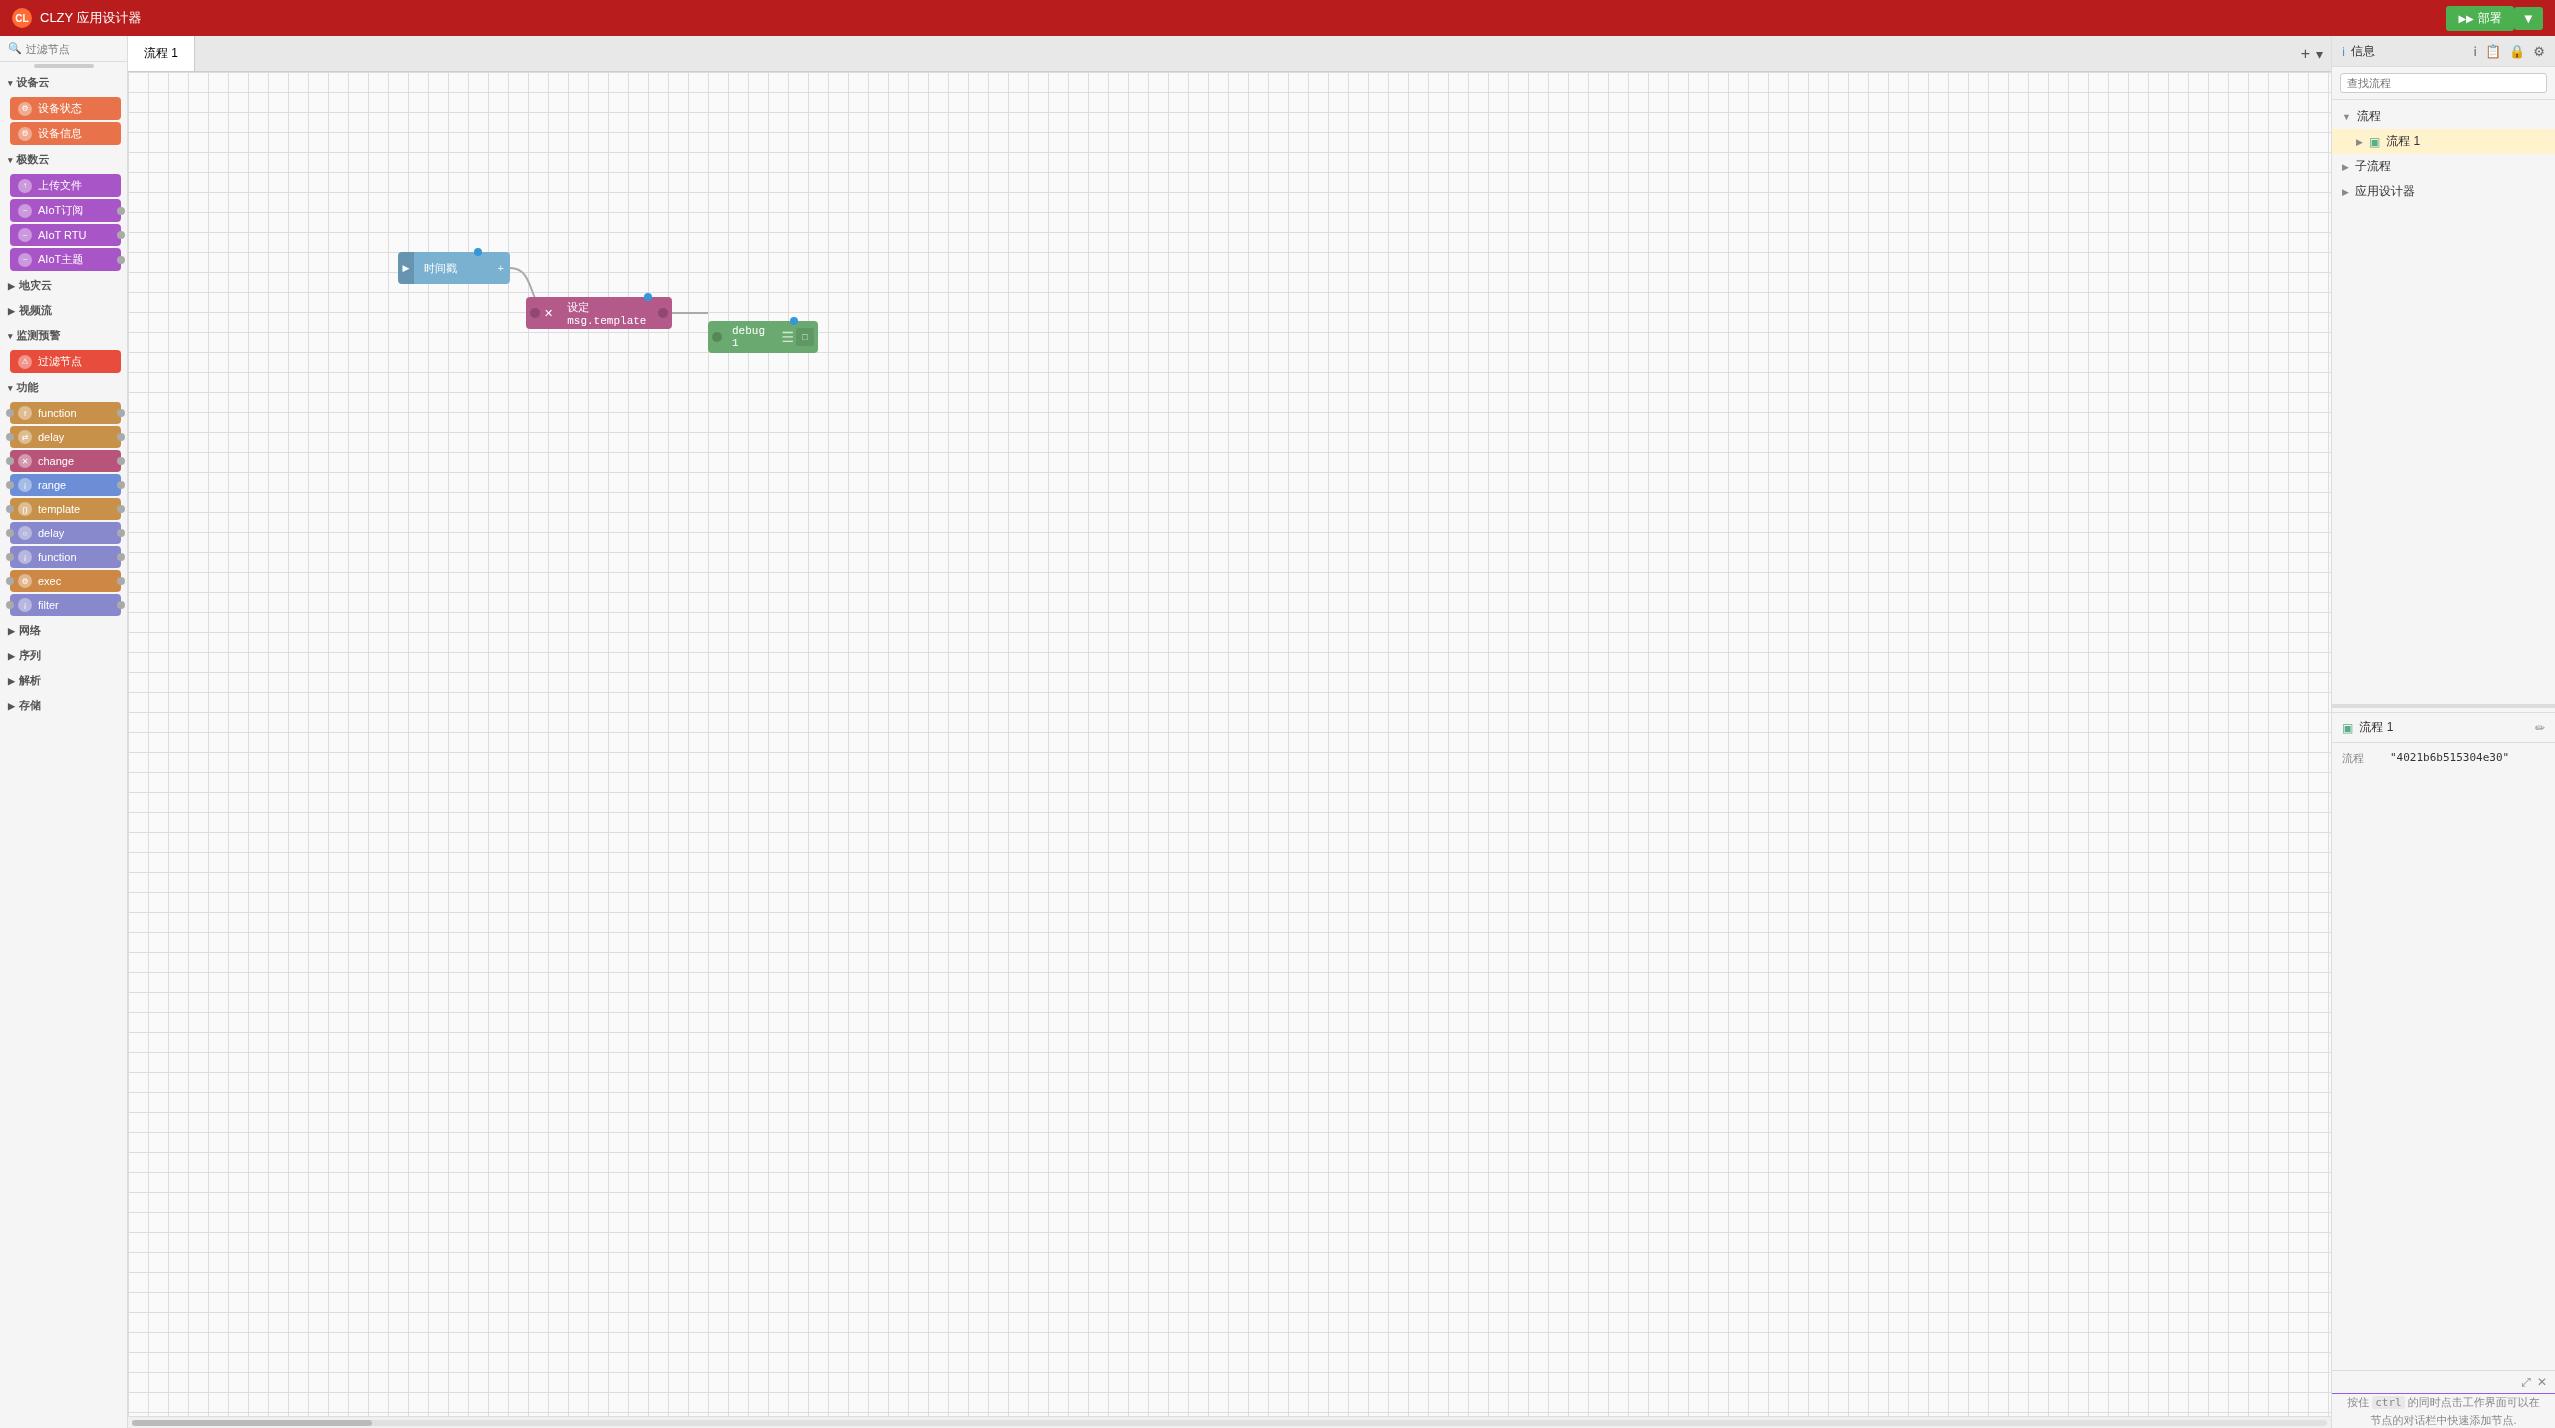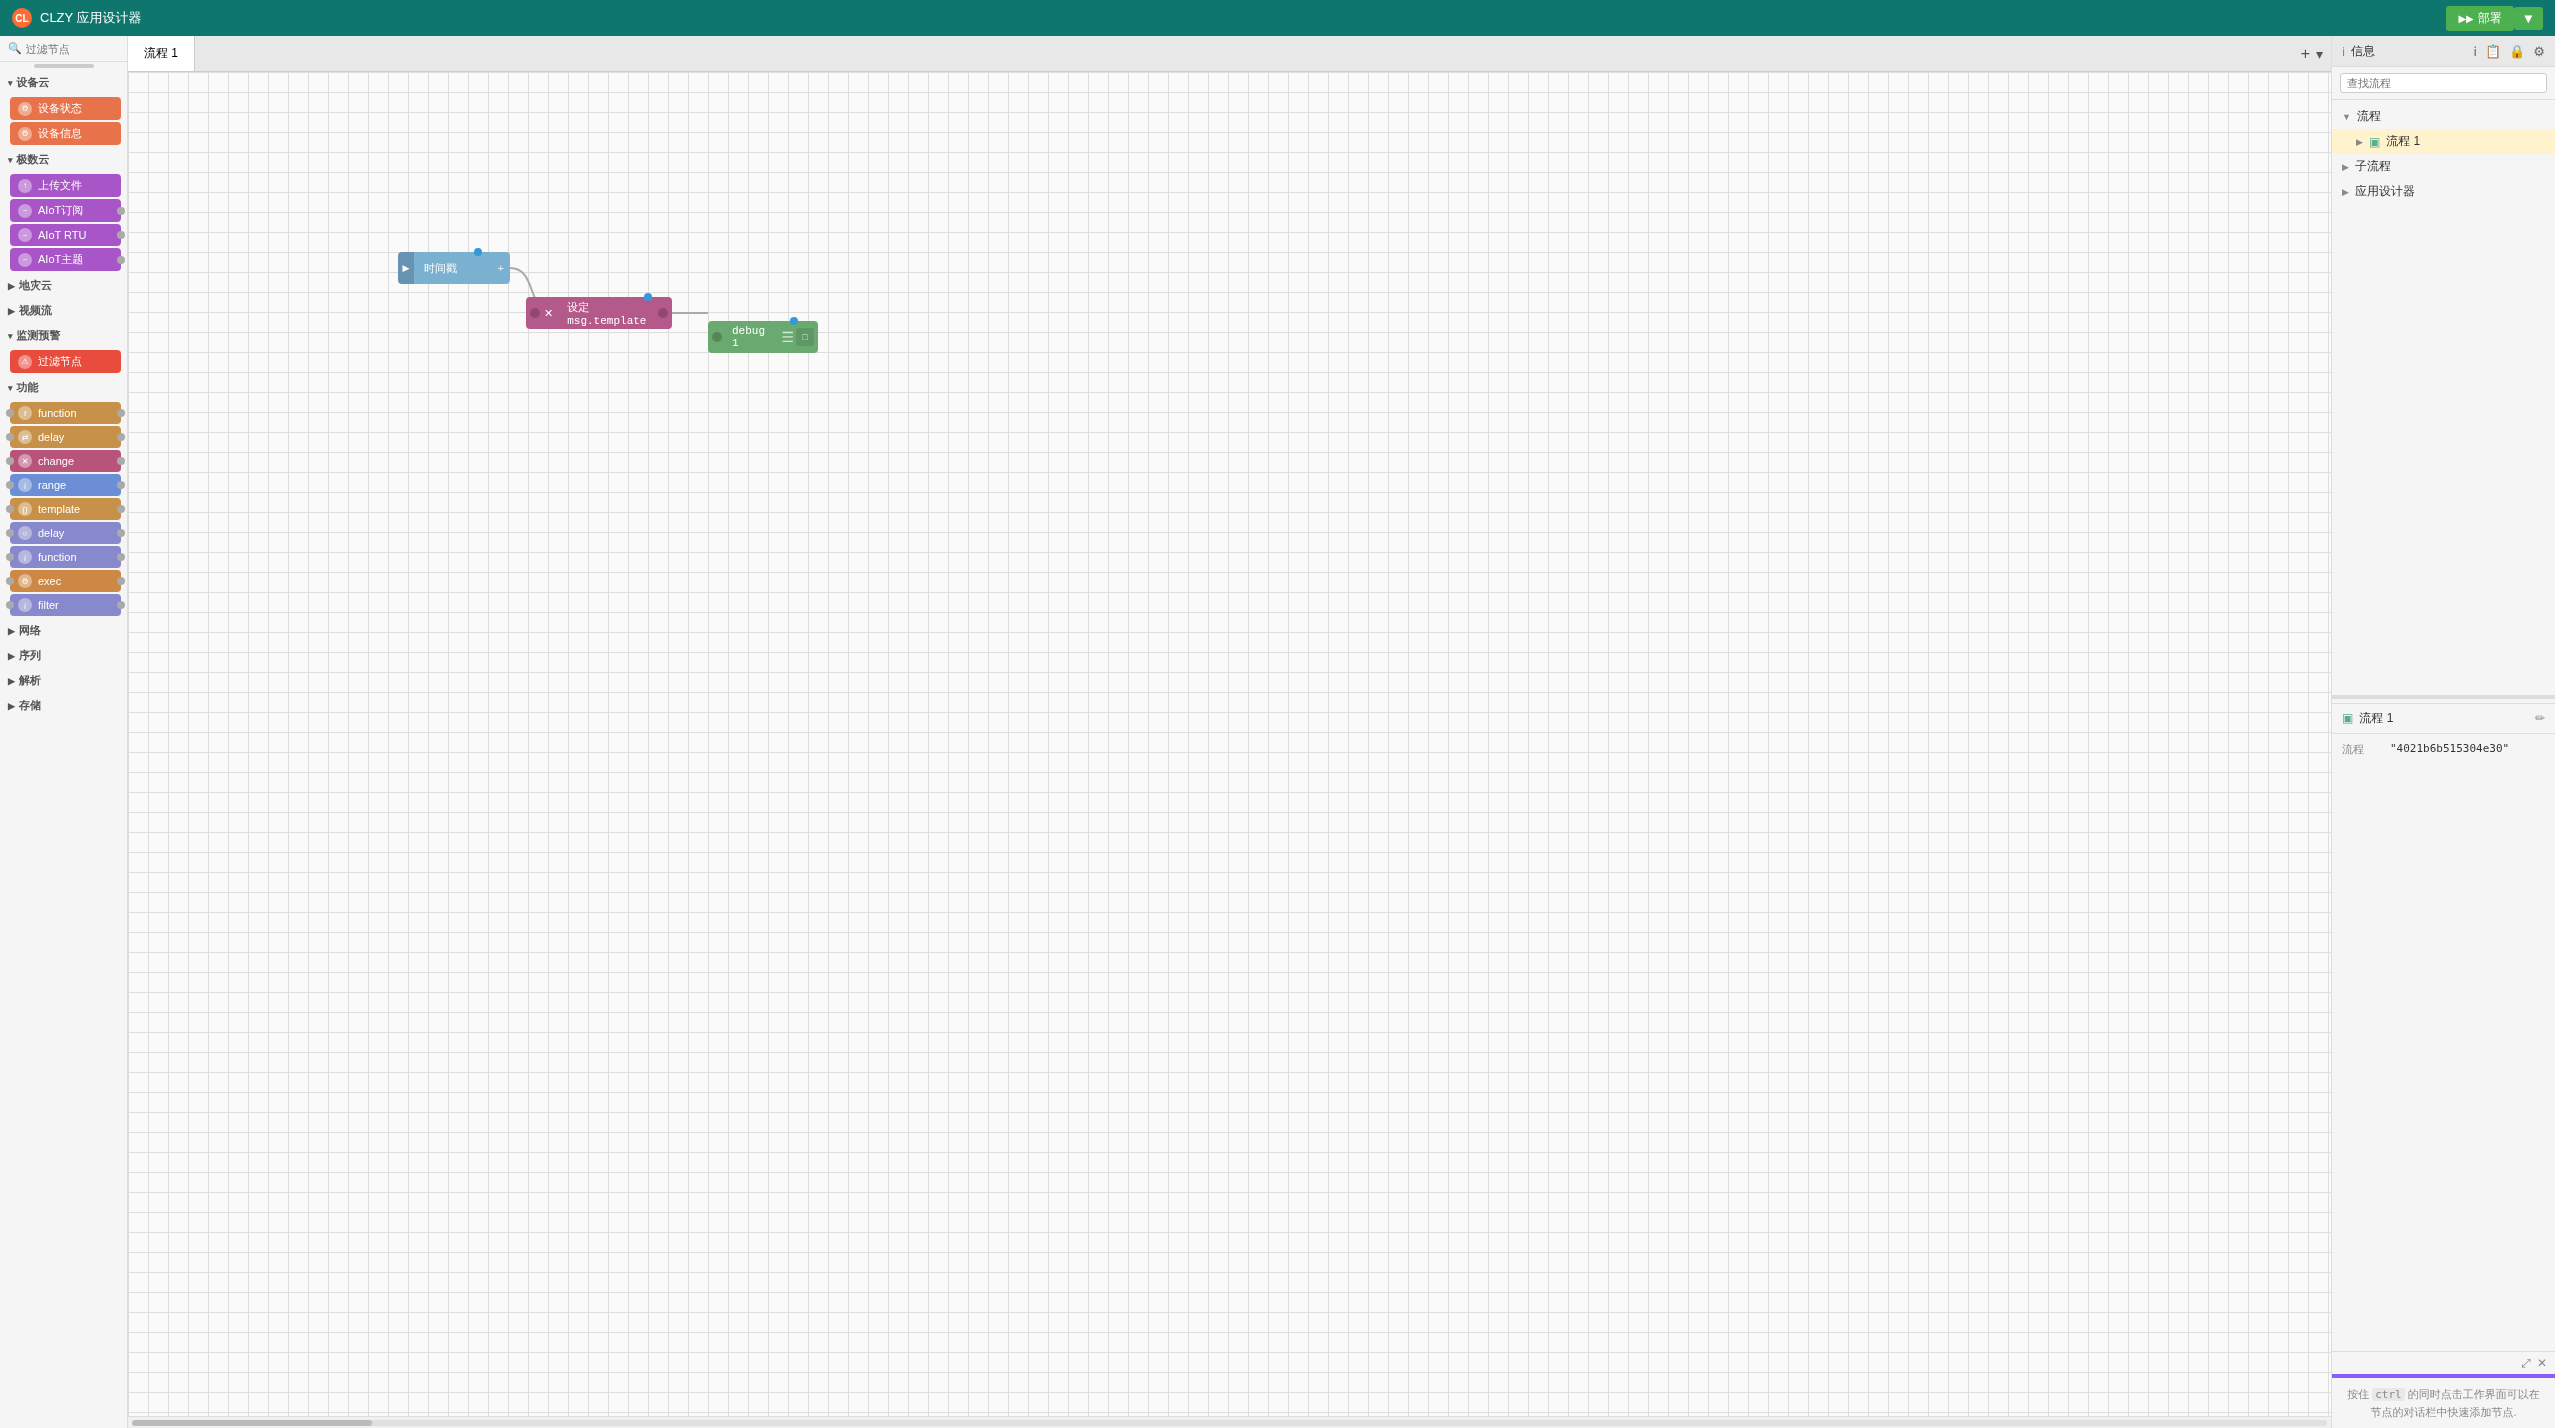--- a/index.html
+++ b/index.html
@@ -1,21 +1,21 @@
 <!DOCTYPE html>
 <html><head>
   <meta charset="utf-8">
   <style>
     * { box-sizing: border-box; margin: 0; padding: 0; }
     body { font-family: 'Microsoft YaHei', Arial, sans-serif; font-size: 12px; background: #f0f0f0; overflow: hidden; width: 2555px; height: 1428px; }
     
     
     .header {
       height: 36px;
-      background: #0f766e;
+      background: #b91c1c;
       display: flex;
       align-items: center;
       padding: 0 12px;
       justify-content: space-between;
       gap: 48px;
     }
     .header-left {
       display: flex;
       align-items: center;
       gap: 8px;
@@ -314,26 +314,26 @@
     .flow-info-row {
       display: flex;
       font-size: 11px;
       margin-bottom: 4px;
       gap: 8px;
     }
     .flow-info-label { color: #888; min-width: 40px; }
     .flow-info-value { color: #333; font-family: monospace; }
 
     .right-panel-hint {
-      padding: 8px 12px;
+      padding: 0 12px;
       font-size: 11px;
       color: #888;
       text-align: center;
       line-height: 1.5;
-      border-top: 4px solid #8b5cf6;
+      border-top: 1px solid #8b5cf6;
     }
     .right-panel-hint code {
       background: #e8e8e8;
       padding: 0 3px;
       border-radius: 2px;
       font-family: monospace;
     }
 
     .scrollbar-h {
       height: 12px;

